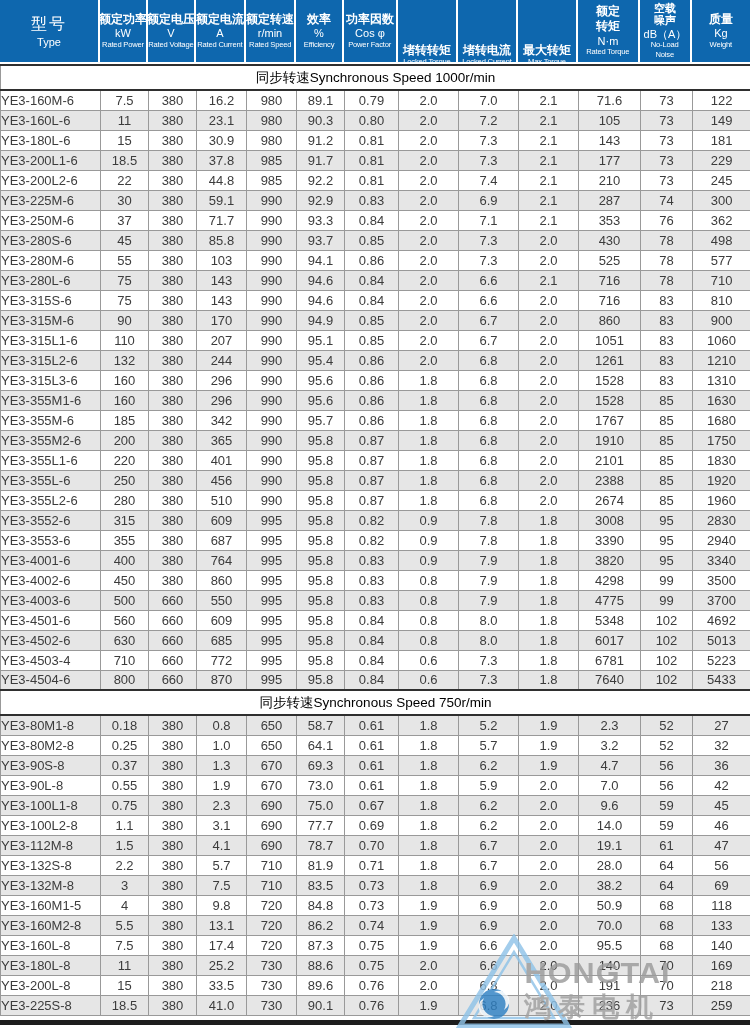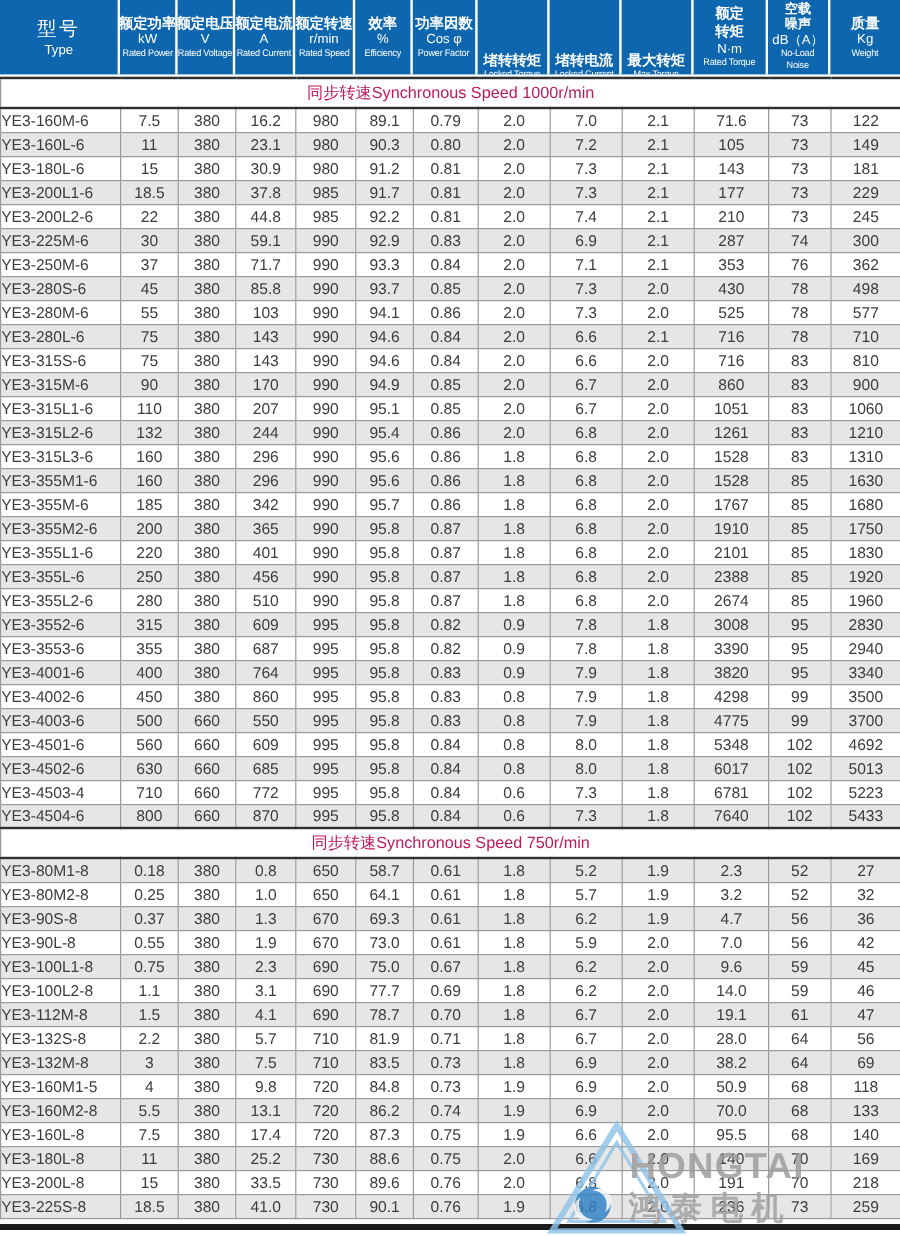--- a/index.html
+++ b/index.html
@@ -35,21 +35,21 @@
     border-left:1px solid #999;border-right:1px solid #999;
   }
   table.spec td{
     box-sizing:border-box;height:20px;padding:0;border:1px solid #999;
     font-size:13px;color:#3c3c3c;text-align:center;white-space:nowrap;overflow:hidden;
   }
   table.spec td.type{text-align:left;padding-left:0;}
   tr.alt td{background:var(--row-alt,#e6e6e6);}
   tr.secrow td{
     height:25px;background:#fff;border-top:2px solid #2f2f2f;border-bottom:2px solid #2f2f2f;
-    border-left:none;border-right:none;font-size:13.5px;color:#be185d;text-align:center;
+    border-left:none;border-right:none;font-size:13.5px;color:#000000;text-align:center;
   }
   .bottombar{height:5px;background:#1d1d1d;margin-top:4px;}
   
   .watermark{position:absolute;left:452px;top:934px;width:280px;height:94px;opacity:.82;pointer-events:none;}
   .wm-en{
     position:absolute;left:74px;top:22px;font-size:30px;font-weight:bold;color:#9b9b9b;
     letter-spacing:1px;transform:scaleX(1.02);
   }
   .wm-zh{
     position:absolute;left:72px;top:55px;font-size:27px;font-weight:bold;color:#a0a0a0;

